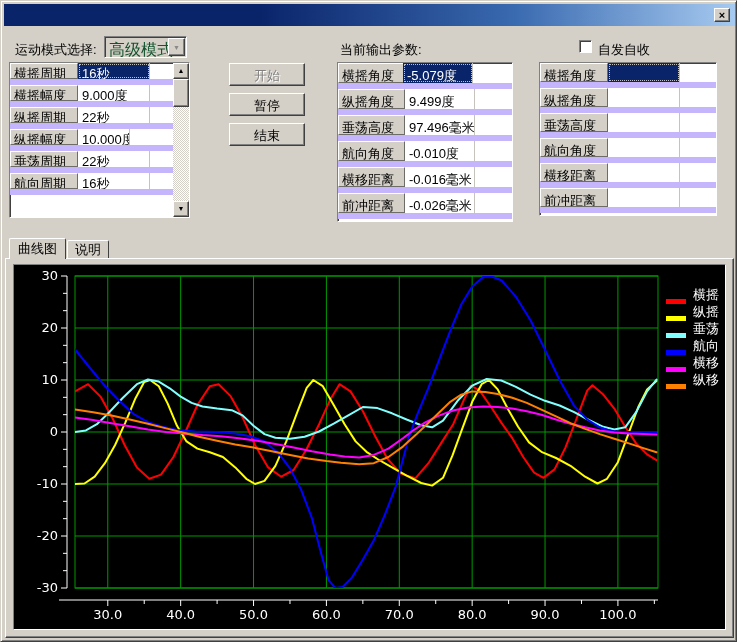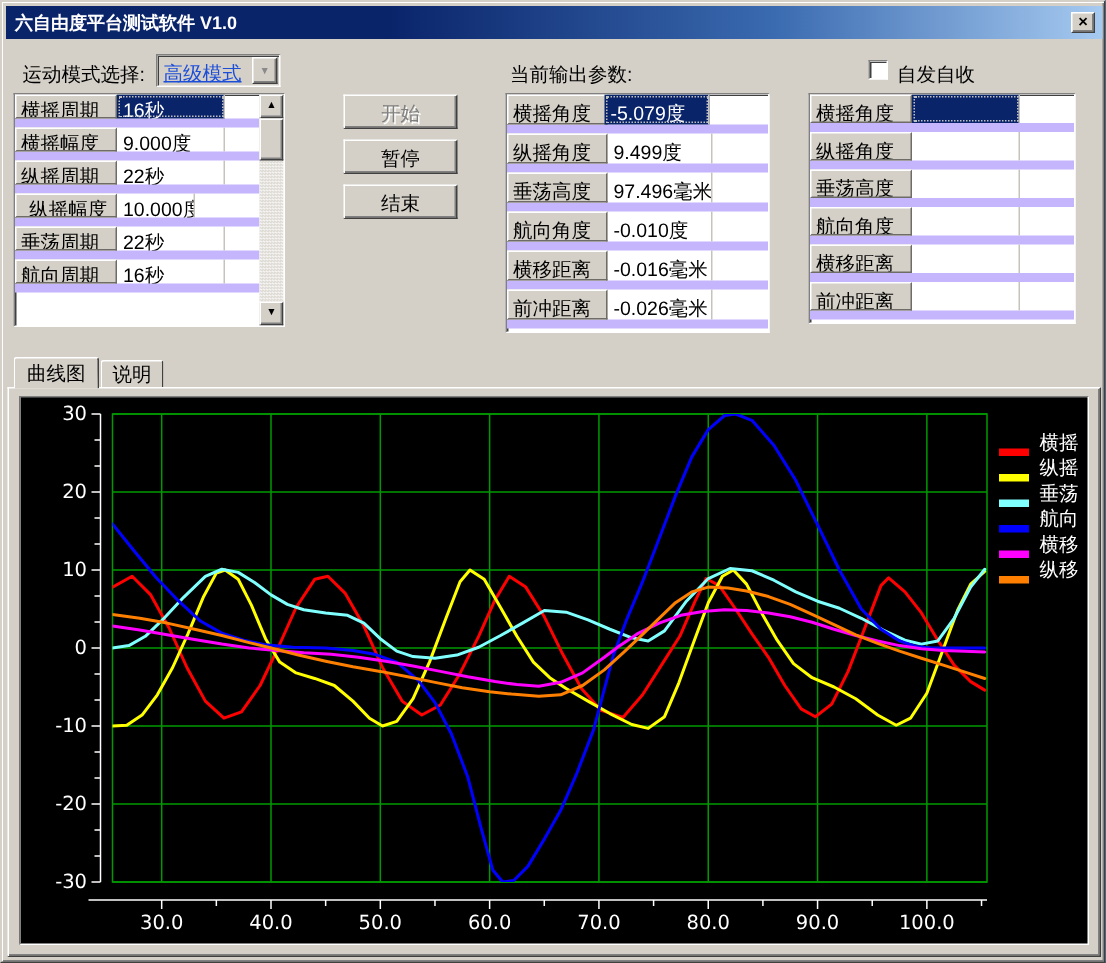--- a/index.html
+++ b/index.html
@@ -22,21 +22,21 @@
     border-top:1px solid #fff;border-left:1px solid #fff;border-right:1px solid #404040;border-bottom:1px solid #404040;
     box-shadow:inset -1px -1px 0 #808080;
     color:#000;font-weight:bold;font-size:11px;line-height:12px;text-align:center;cursor:default;
   }
   .lbl{position:absolute;font-size:13px;white-space:nowrap;}
   .combo{
     position:absolute;left:103px;top:35px;width:83px;height:22px;background:#d4d0c8;
     border-top:1px solid #808080;border-left:1px solid #808080;border-right:1px solid #fff;border-bottom:1px solid #fff;
     box-shadow:inset 1px 1px 0 #404040;
   }
-  .combo .txt{position:absolute;left:4px;top:3px;font-size:13px;color:#1d4ed8;text-decoration:underline;}
+  .combo .txt{position:absolute;left:4px;top:3px;font-size:16px;color:#14532d;}
   .combo .arrowbtn{
     position:absolute;right:1px;top:1px;bottom:1px;width:17px;background:#d4d0c8;
     border-top:1px solid #fff;border-left:1px solid #fff;border-right:1px solid #404040;border-bottom:1px solid #404040;
     box-shadow:inset -1px -1px 0 #808080;
     text-align:center;color:#8a8a8a;font-size:7px;line-height:18px;
   }
   .checkbox{
     position:absolute;left:578px;top:39px;width:13px;height:13px;background:#fff;
     border-top:1px solid #808080;border-left:1px solid #808080;border-right:1px solid #fff;border-bottom:1px solid #fff;
     box-shadow:inset 1px 1px 0 #404040;
@@ -88,21 +88,20 @@
   .legend-item{display:flex;align-items:flex-end;height:17px;}
   .legend-swatch{width:20px;height:5px;margin-right:7px;}
   .legend-label{color:#fff;font-size:13px;white-space:nowrap;}
 </style>
 </head>
 <body>
 
 <div class="win">
 
   <div class="titlebar">
-    <span>六自由度平台测试软件 V1.0</span>
     <div class="closebtn">
       <span>×</span>
     </div>
   </div>
 
   <div class="lbl" style="left:14px;top:40px;">运动模式选择:</div>
 
   <div class="combo">
     <span class="txt">高级模式</span>
     <div class="arrowbtn">
@@ -123,21 +122,21 @@
         </div>
         <div class="grid-row" style="height: 22px;">
           <div class="cell-label" style="width: 68px; line-height: 20px;">横摇幅度</div>
           <div class="cell-value" style="left: 68px; width: 72px; line-height: 22px;">9.000度</div>
         </div>
         <div class="grid-row" style="height: 22px;">
           <div class="cell-label" style="width: 68px; line-height: 20px;">纵摇周期</div>
           <div class="cell-value" style="left: 68px; width: 72px; line-height: 22px;">22秒</div>
         </div>
         <div class="grid-row" style="height: 22px;">
-          <div class="cell-label" style="width: 68px; line-height: 20px; text-align: center;">纵摇幅度</div>
+          <div class="cell-label" style="width: 68px; line-height: 20px;">纵摇幅度</div>
           <div class="cell-value" style="left: 68px; width: 52px; line-height: 22px;">10.000度</div>
         </div>
         <div class="grid-row" style="height: 22px;">
           <div class="cell-label" style="width: 68px; line-height: 20px;">垂荡周期</div>
           <div class="cell-value" style="left: 68px; width: 72px; line-height: 22px;">22秒</div>
         </div>
         <div class="grid-row" style="height: 22px;">
           <div class="cell-label" style="width: 68px; line-height: 20px;">航向周期</div>
           <div class="cell-value" style="left: 68px; width: 72px; line-height: 22px;">16秒</div>
         </div>

